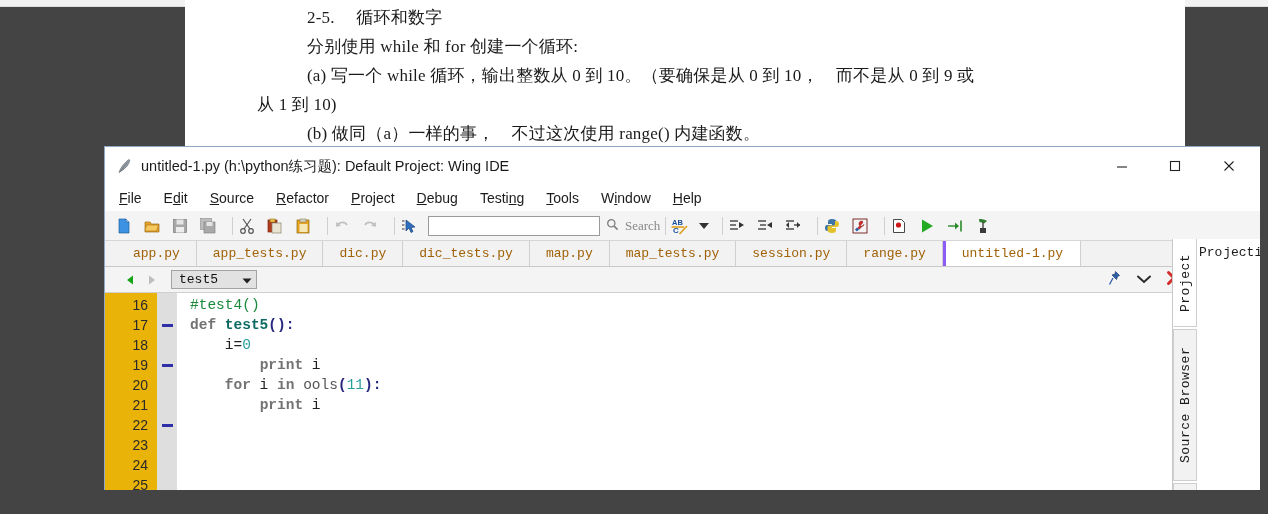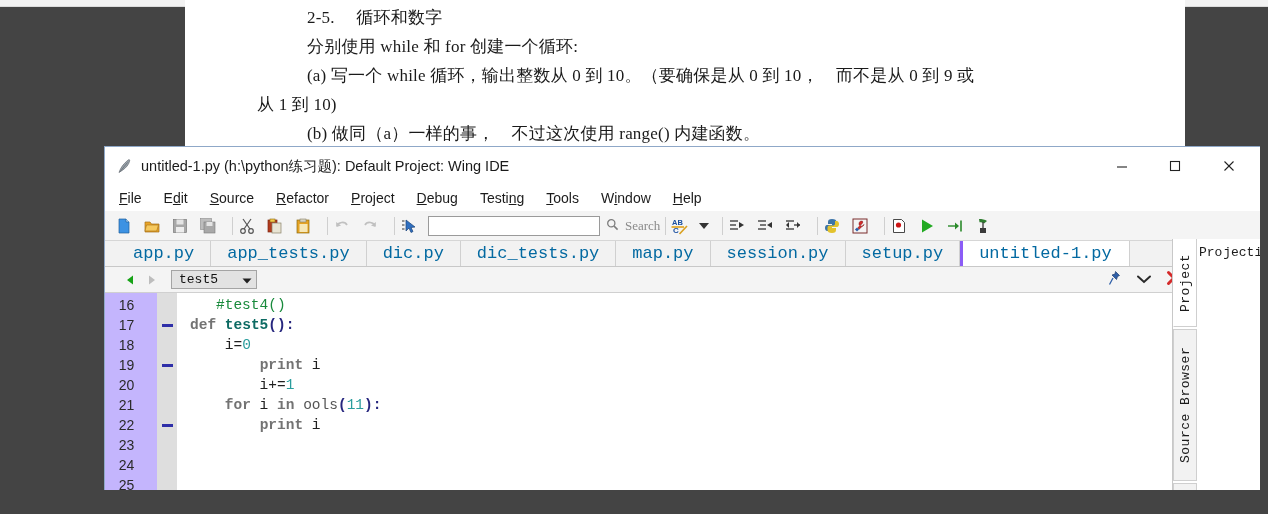--- a/index.html
+++ b/index.html
@@ -101,21 +101,21 @@
   }
 
   
   #filetabs {
     height: 26px; background: #f2f2f2;
     border-bottom: 1px solid #c8c8c8;
     display: flex; align-items: stretch; padding-left: 12px;
   }
   .ftab {
     display: flex; align-items: center; padding: 0 16px;
-    font-family: "Liberation Mono", monospace; font-size: 17px; color: #0369a1;
+    font-family: "Liberation Mono", monospace; font-size: 13px; color: #a16207;
     border-right: 1px solid #d0d0d0;
     background: #f2f2f2; white-space: nowrap;
   }
   .ftab.active {
     background: #ffffff; border-right: 1px solid #ffffff;
     border-left: 3px solid #8b5cf6;
   }
   #ftab-filler { flex: 1; background: #f2f2f2; border-left: 1px solid #d0d0d0; }
 
   
@@ -134,42 +134,42 @@
     font-family: "Liberation Mono", monospace; font-size: 13px; color: #111;
   }
   #crumb-right { position: absolute; right: 78px; display: flex; align-items: center; gap: 14px; }
 
   
   #editor-area {
     position: relative; height: 218px; background: #ffffff;
     display: flex; overflow: hidden;
   }
   #gutter-nums {
-    width: 52px; background: #c4b5fd; border-right: 0px;
-    padding-top: 2px; text-align: center;
+    width: 52px; background: #eab308; border-right: 0px;
+    padding-top: 2px; text-align: right;
   }
   .lnum {
     font-family: "Liberation Sans", sans-serif; font-size: 14px; color: #2a2a2a;
     height: 20px; line-height: 20px; padding-right: 9px;
   }
   #gutter-folds { width: 20px; background: #dedede; padding-top: 2px; }
   .fold { height: 20px; line-height: 20px; text-align: center; }
   .fold-mark {
     display: inline-block; width: 11px; height: 3px; background: #2f2fa8;
     vertical-align: middle;
   }
   #code-pane {
     flex: 1; background: #ffffff; padding-top: 2px; padding-left: 13px;
     overflow: hidden;
   }
   .cline {
     height: 20px; line-height: 20px; white-space: pre;
     font-family: "Liberation Mono", monospace; font-size: 14.5px; color: #202020;
   }
-  .k-comment { color: #198a3c; margin-left: 26px; }
+  .k-comment { color: #198a3c; }
   .k-kw { color: #737373; font-weight: bold; }
   .k-fn { color: #0d6b63; font-weight: bold; }
   .k-num { color: #2a9d9d; }
   .k-builtin { color: #555555; }
   .k-punct { color: #26267e; font-weight: bold; }
   .k-plain { color: #202020; }
 
   
   #ed-scroll {
     width: 16px; background: #f4f4f4; border-left: 1px solid #e2e2e2;
@@ -437,22 +437,23 @@
         </svg>
       </span>
     </div>
 
     <div id="filetabs">
       <span class="ftab">app.py</span>
       <span class="ftab">app_tests.py</span>
       <span class="ftab">dic.py</span>
       <span class="ftab">dic_tests.py</span>
       <span class="ftab">map.py</span>
+      <span class="ftab">map_tests.py</span>
       <span class="ftab">session.py</span>
-      <span class="ftab">setup.py</span>
+      <span class="ftab">range.py</span>
       <span class="ftab active">untitled-1.py</span>
       <span id="ftab-filler"></span>
     </div>
 
     <div id="crumbrow">
       <span class="nav-arrow">
         <svg width="14" height="14" viewBox="0 0 14 14">
             <path d="M10 2.5 L4 7 L10 11.5 Z" fill="#17a317"></path>
           </svg>
       </span>
@@ -514,21 +515,20 @@
           <div class="fold"><span class="fold-mark"></span></div>
           <div class="fold"></div>
           <div class="fold"></div>
           <div class="fold"></div>
         </div>
       <div id="code-pane">
           <div class="cline"><span class="k-comment">#test4()</span></div>
           <div class="cline"><span class="k-kw">def </span><span class="k-fn">test5</span><span class="k-punct">():</span></div>
           <div class="cline"><span class="k-plain">    i=</span><span class="k-num">0</span></div>
           <div class="cline"><span class="k-plain">        </span><span class="k-kw">print</span><span class="k-plain"> i</span></div>
-          <div class="cline"><span class="k-plain">        i+=</span><span class="k-num">1</span></div>
           <div class="cline"><span class="k-plain">    </span><span class="k-kw">for</span><span class="k-plain"> i </span><span class="k-kw">in</span><span class="k-plain"> </span><span class="k-builtin">ools</span><span class="k-punct">(</span><span class="k-num">11</span><span class="k-punct">):</span></div>
           <div class="cline"><span class="k-plain">        </span><span class="k-kw">print</span><span class="k-plain"> i</span></div>
           <div class="cline">&nbsp;</div>
         </div>
       <div id="ed-scroll">
         <div id="ed-scroll-bg"></div>
         <div id="ed-scroll-up">
           <svg width="12" height="10" viewBox="0 0 12 10">
               <path d="M6 2 L11 8 L8.5 8 L6 4.6 L3.5 8 L1 8 Z" fill="#2a2a2a"></path>
             </svg>

